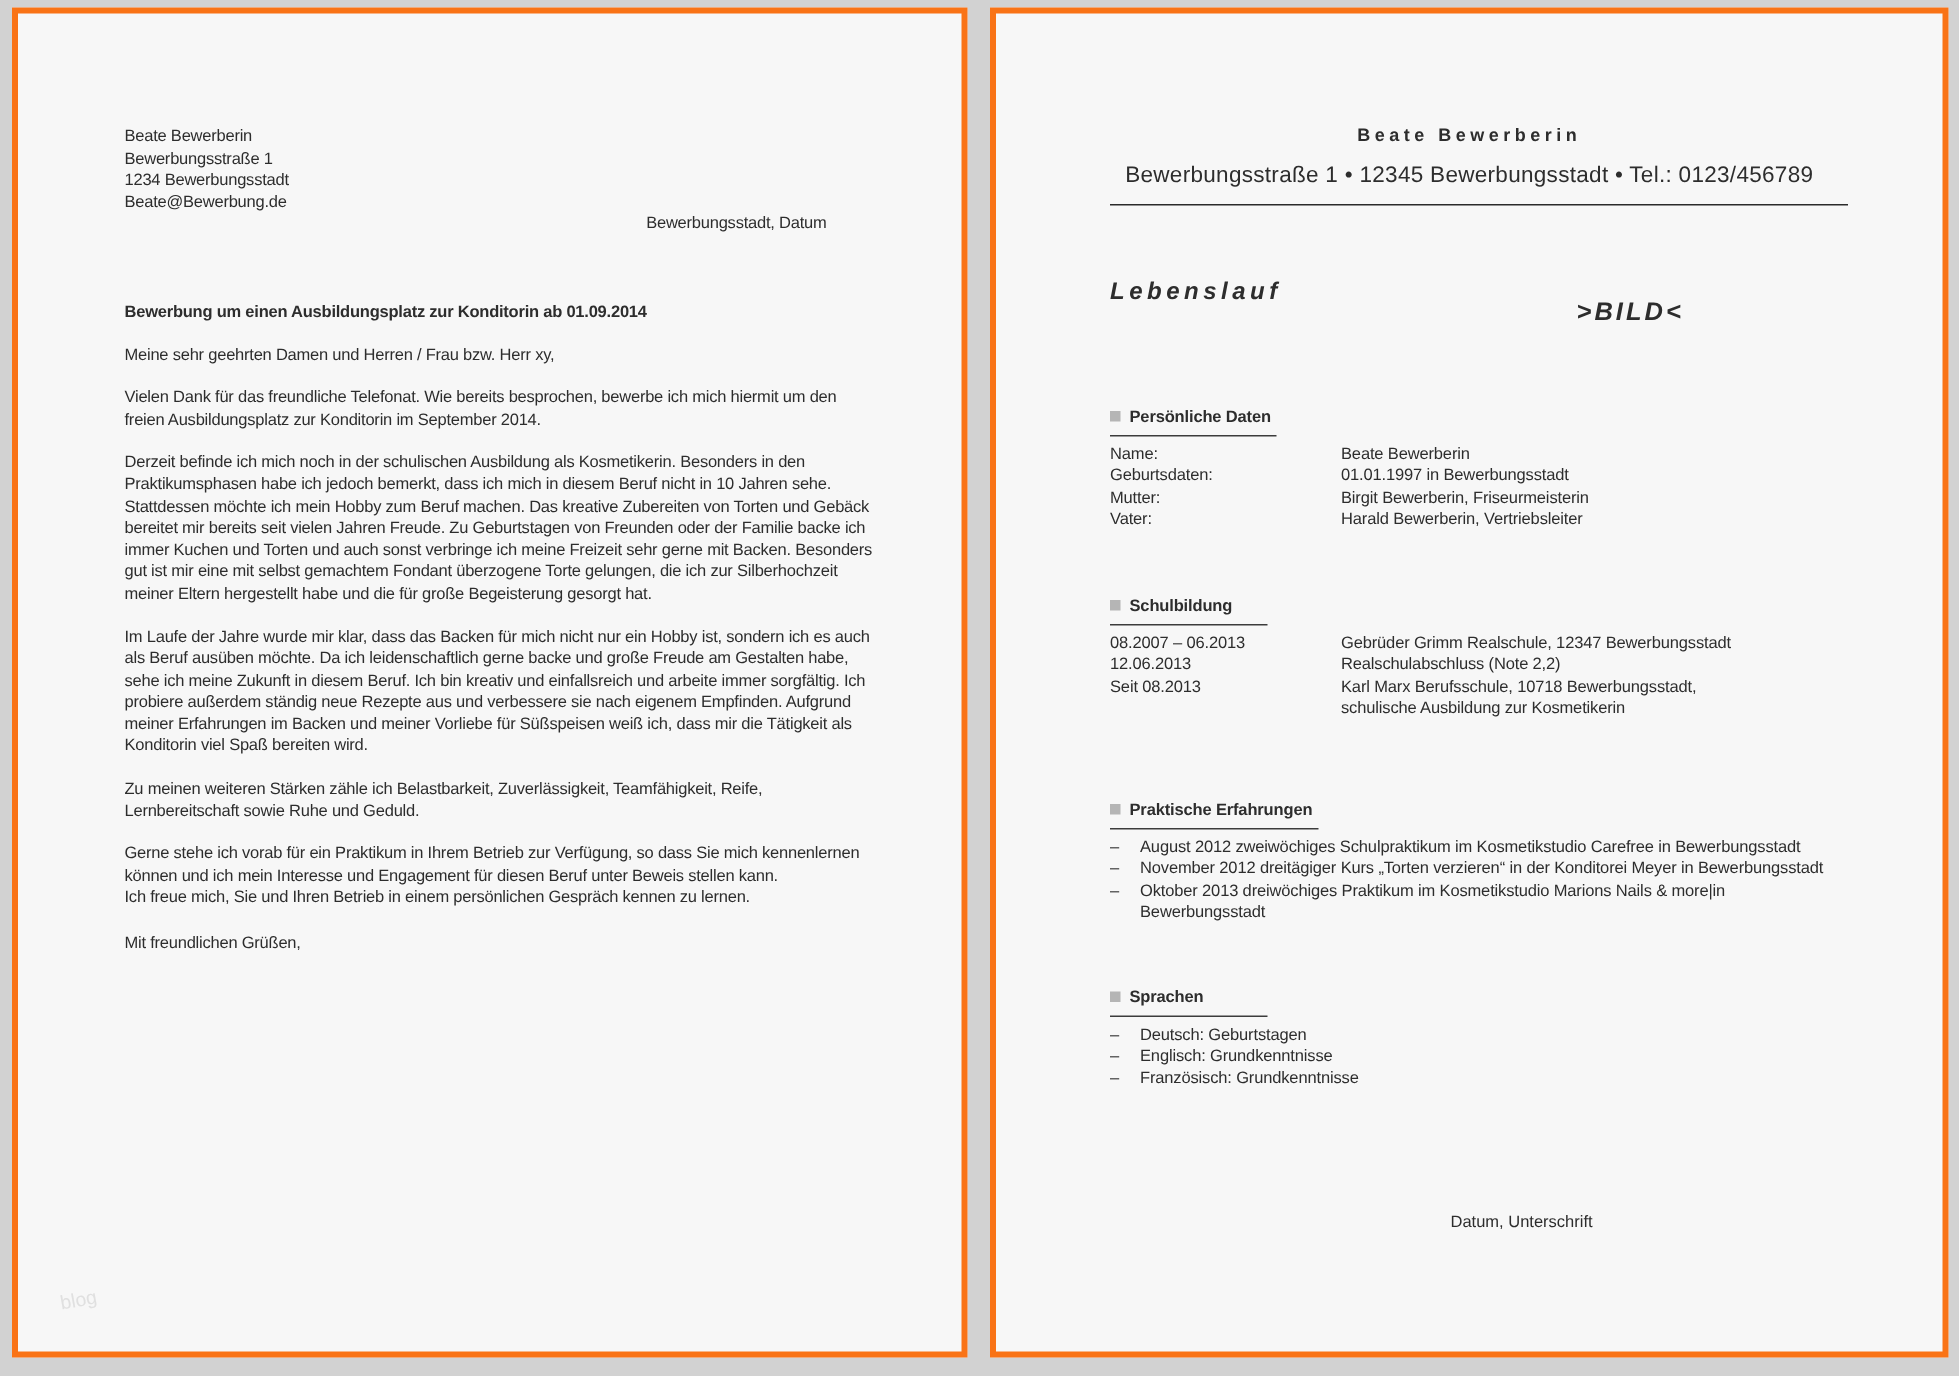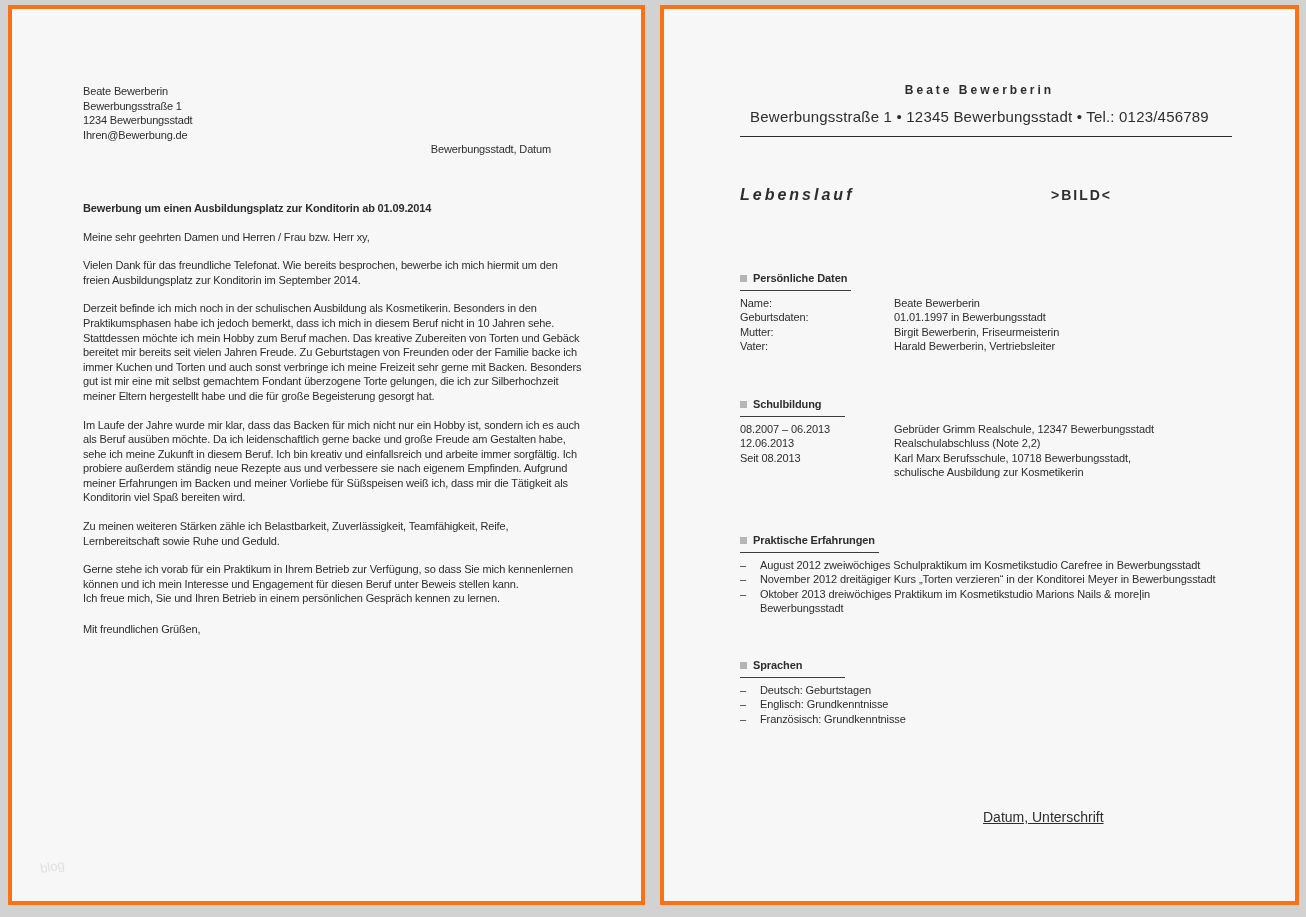--- a/index.html
+++ b/index.html
@@ -45,22 +45,22 @@
     position:absolute; top:99px; left:0; width:100%;
     text-align:center; font-size:15px; letter-spacing:0.2px;
   }
   .cv-rule {
     position:absolute; top:127px; left:76px; width:492px;
     border-top:1px solid #2b2b2b;
   }
   .cv-title-row { position:absolute; top:177px; left:76px; width:492px; }
   .cv-title { font-weight:bold; font-style:italic; font-size:16px; letter-spacing:3px; }
   .photo-placeholder {
-    position:absolute; left:311px; top:1px;
-    font-weight:bold; font-size:14px; letter-spacing:2px;
+    position:absolute; left:311px; top:12px;
+    font-weight:bold; font-size:17px; letter-spacing:2px;font-style:italic;
   }
   .cv-sections {
     position:absolute; left:76px; top:262px; width:505px;
     font-size:11px; line-height:14.6px; letter-spacing:-0.1px;
   }
   .sec { position:absolute; left:0; width:505px; }
   .sec-1 { top:0; }
   .sec-2 { top:126px; }
   .sec-3 { top:262px; }
   .sec-4 { top:387px; }
@@ -73,32 +73,32 @@
   }
   .sec-bullet {
     display:inline-block; width:7px; height:7px;
     background:#b5b5b5; margin-right:6px;
   }
   .kv-row { display:flex; }
   .kv-label { width:154px; flex:0 0 154px; }
   .kv-value { flex:1; }
   .li { position:relative; padding-left:20px; }
   .li .dash { position:absolute; left:0; top:0; }
-  .signature-line { position:absolute; left:319px; top:800px; font-size:14px;text-decoration:underline; }
+  .signature-line { position:absolute; left:303px; top:800px; font-size:11px; }
 </style>
 </head>
 <body>
 
 <div class="page page-letter">
   <div class="letter-body">
     <div class="sender-block">
       <div class="sender-line">Beate Bewerberin</div>
       <div class="sender-line">Bewerbungsstraße 1</div>
       <div class="sender-line">1234 Bewerbungsstadt</div>
-      <div class="sender-line">Ihren@Bewerbung.de</div>
+      <div class="sender-line">Beate@Bewerbung.de</div>
     </div>
     <div class="date-line">Bewerbungsstadt, Datum</div>
     <div class="subject">Bewerbung um einen Ausbildungsplatz zur Konditorin ab 01.09.2014</div>
     <div class="para">Meine sehr geehrten Damen und Herren / Frau bzw. Herr xy,</div>
     <div class="para preline">Vielen Dank für das freundliche Telefonat. Wie bereits besprochen, bewerbe ich mich hiermit um den freien Ausbildungsplatz zur Konditorin im September 2014.</div>
     <div class="para preline">Derzeit befinde ich mich noch in der schulischen Ausbildung als Kosmetikerin. Besonders in den Praktikumsphasen habe ich jedoch bemerkt, dass ich mich in diesem Beruf nicht in 10 Jahren sehe. Stattdessen möchte ich mein Hobby zum Beruf machen. Das kreative Zubereiten von Torten und Gebäck bereitet mir bereits seit vielen Jahren Freude. Zu Geburtstagen von Freunden oder der Familie backe ich immer Kuchen und Torten und auch sonst verbringe ich meine Freizeit sehr gerne mit Backen. Besonders gut ist mir eine mit selbst gemachtem Fondant überzogene Torte gelungen, die ich zur Silberhochzeit meiner Eltern hergestellt habe und die für große Begeisterung gesorgt hat.</div>
     <div class="para preline">Im Laufe der Jahre wurde mir klar, dass das Backen für mich nicht nur ein Hobby ist, sondern ich es auch als Beruf ausüben möchte. Da ich leidenschaftlich gerne backe und große Freude am Gestalten habe, sehe ich meine Zukunft in diesem Beruf. Ich bin kreativ und einfallsreich und arbeite immer sorgfältig. Ich probiere außerdem ständig neue Rezepte aus und verbessere sie nach eigenem Empfinden. Aufgrund meiner Erfahrungen im Backen und meiner Vorliebe für Süßspeisen weiß ich, dass mir die Tätigkeit als Konditorin viel Spaß bereiten wird.</div>
     <div class="para preline">Zu meinen weiteren Stärken zähle ich Belastbarkeit, Zuverlässigkeit, Teamfähigkeit, Reife, Lernbereitschaft sowie Ruhe und Geduld.</div>
     <div class="para preline">Gerne stehe ich vorab für ein Praktikum in Ihrem Betrieb zur Verfügung, so dass Sie mich kennenlernen können und ich mein Interesse und Engagement für diesen Beruf unter Beweis stellen kann.
 Ich freue mich, Sie und Ihren Betrieb in einem persönlichen Gespräch kennen zu lernen.</div>

